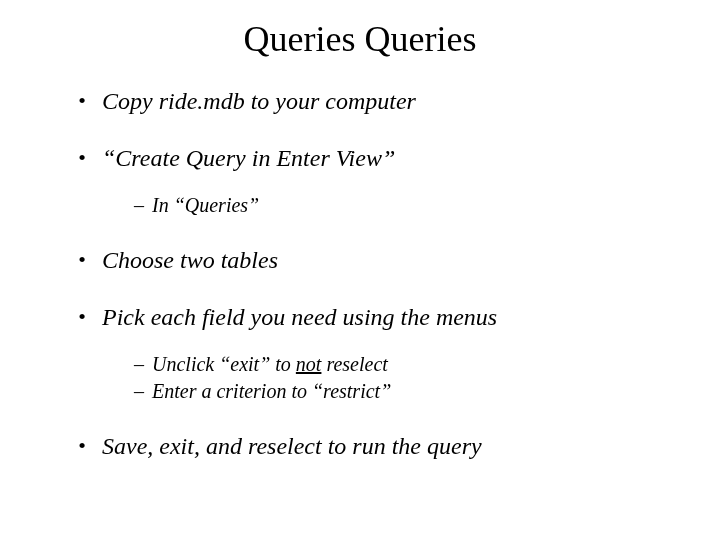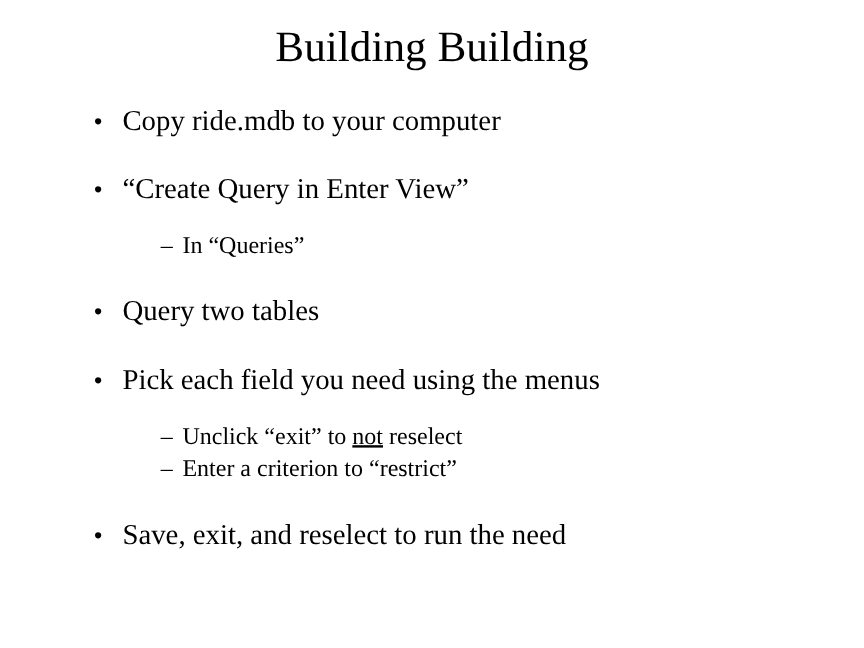--- a/index.html
+++ b/index.html
@@ -23,20 +23,21 @@
     }
     ul.main {
       list-style: none;
       padding-left: 28px;
     }
     ul.main > li {
       font-size: 24px;
       position: relative;
       margin-bottom: 30px;
       padding-left: 24px;
+      font-style: italic;
     }
     ul.main > li::before {
       content: "•";
       position: absolute;
       left: 0;
       top: 0;
       font-size: 22px;
     }
     ul.sub {
       list-style: none;
@@ -59,44 +60,44 @@
       text-decoration: underline;
       text-align: center;
     }
     li.with-sub {
       margin-bottom: 26px;
     }
   </style>
 </head>
 <body>
 
-<h1 class="title">Building Building</h1>
+<h1 class="title">Queries Queries</h1>
 
 <ul class="main">
   <li>
     <span>Copy ride.mdb to your computer</span>
   </li>
   <li class="with-sub">
     <span>“Create Query in Enter View”</span>
     <ul class="sub">
       <li>
         <span>In “Queries”</span>
       </li>
     </ul>
   </li>
   <li>
-    <span>Query two tables</span>
+    <span>Choose two tables</span>
   </li>
   <li class="with-sub">
     <span>Pick each field you need using the menus</span>
     <ul class="sub">
       <li>
         <span>Unclick “exit” to </span><span class="underline">not</span><span> reselect</span>
       </li>
       <li>
         <span>Enter a criterion to “restrict”</span>
       </li>
     </ul>
   </li>
   <li>
-    <span>Save, exit, and reselect to run the need</span>
+    <span>Save, exit, and reselect to run the query</span>
   </li>
 </ul>
 
 </body></html>

